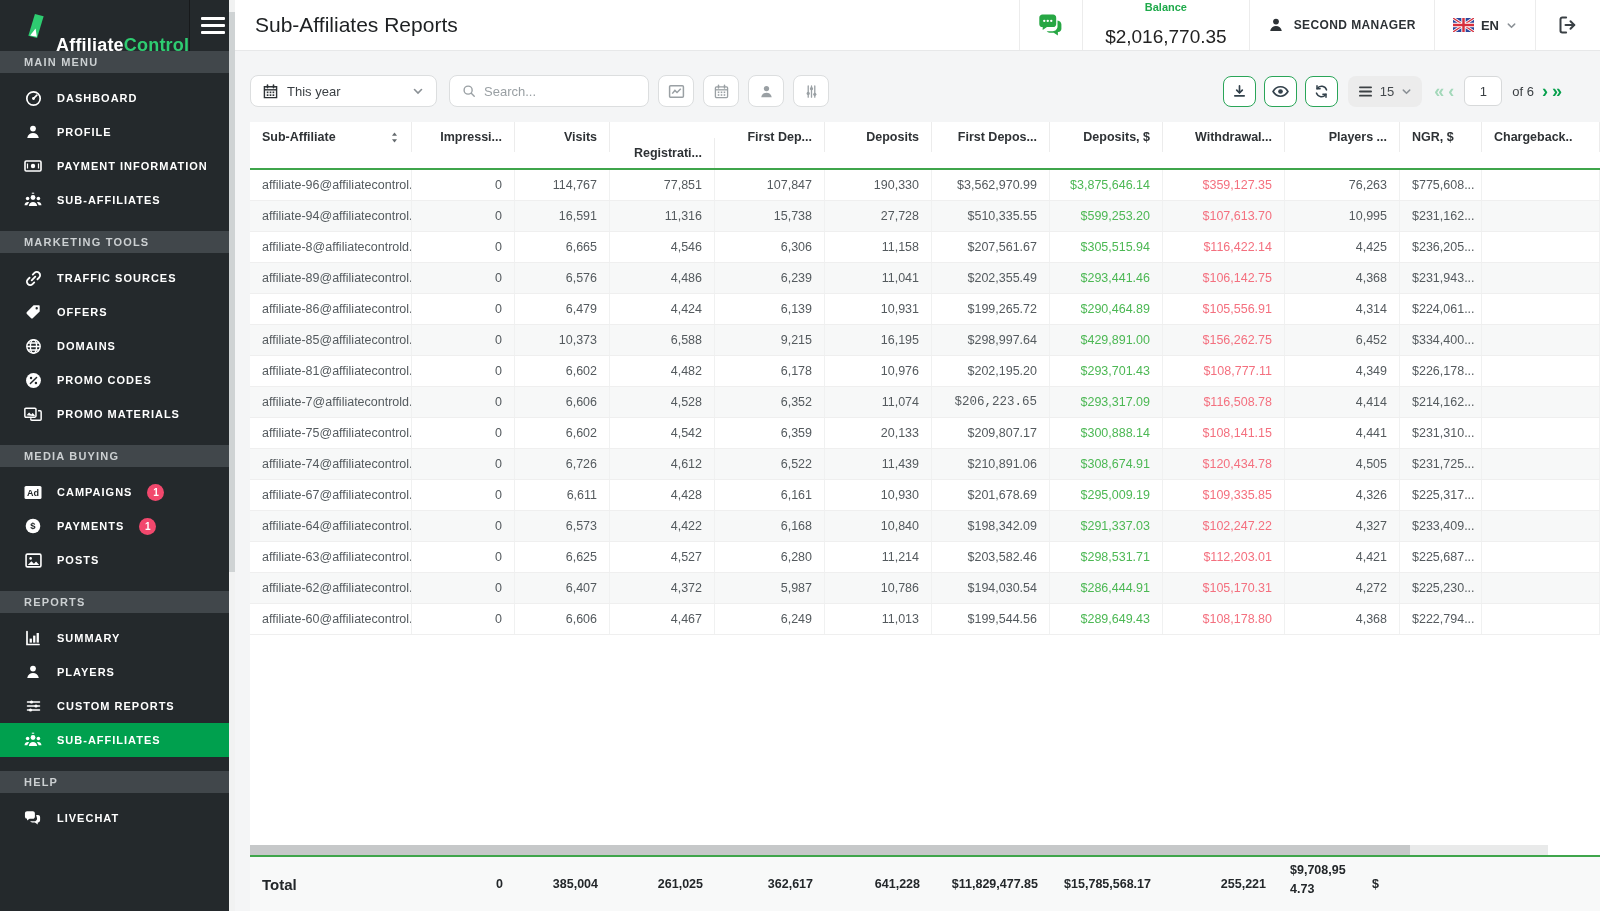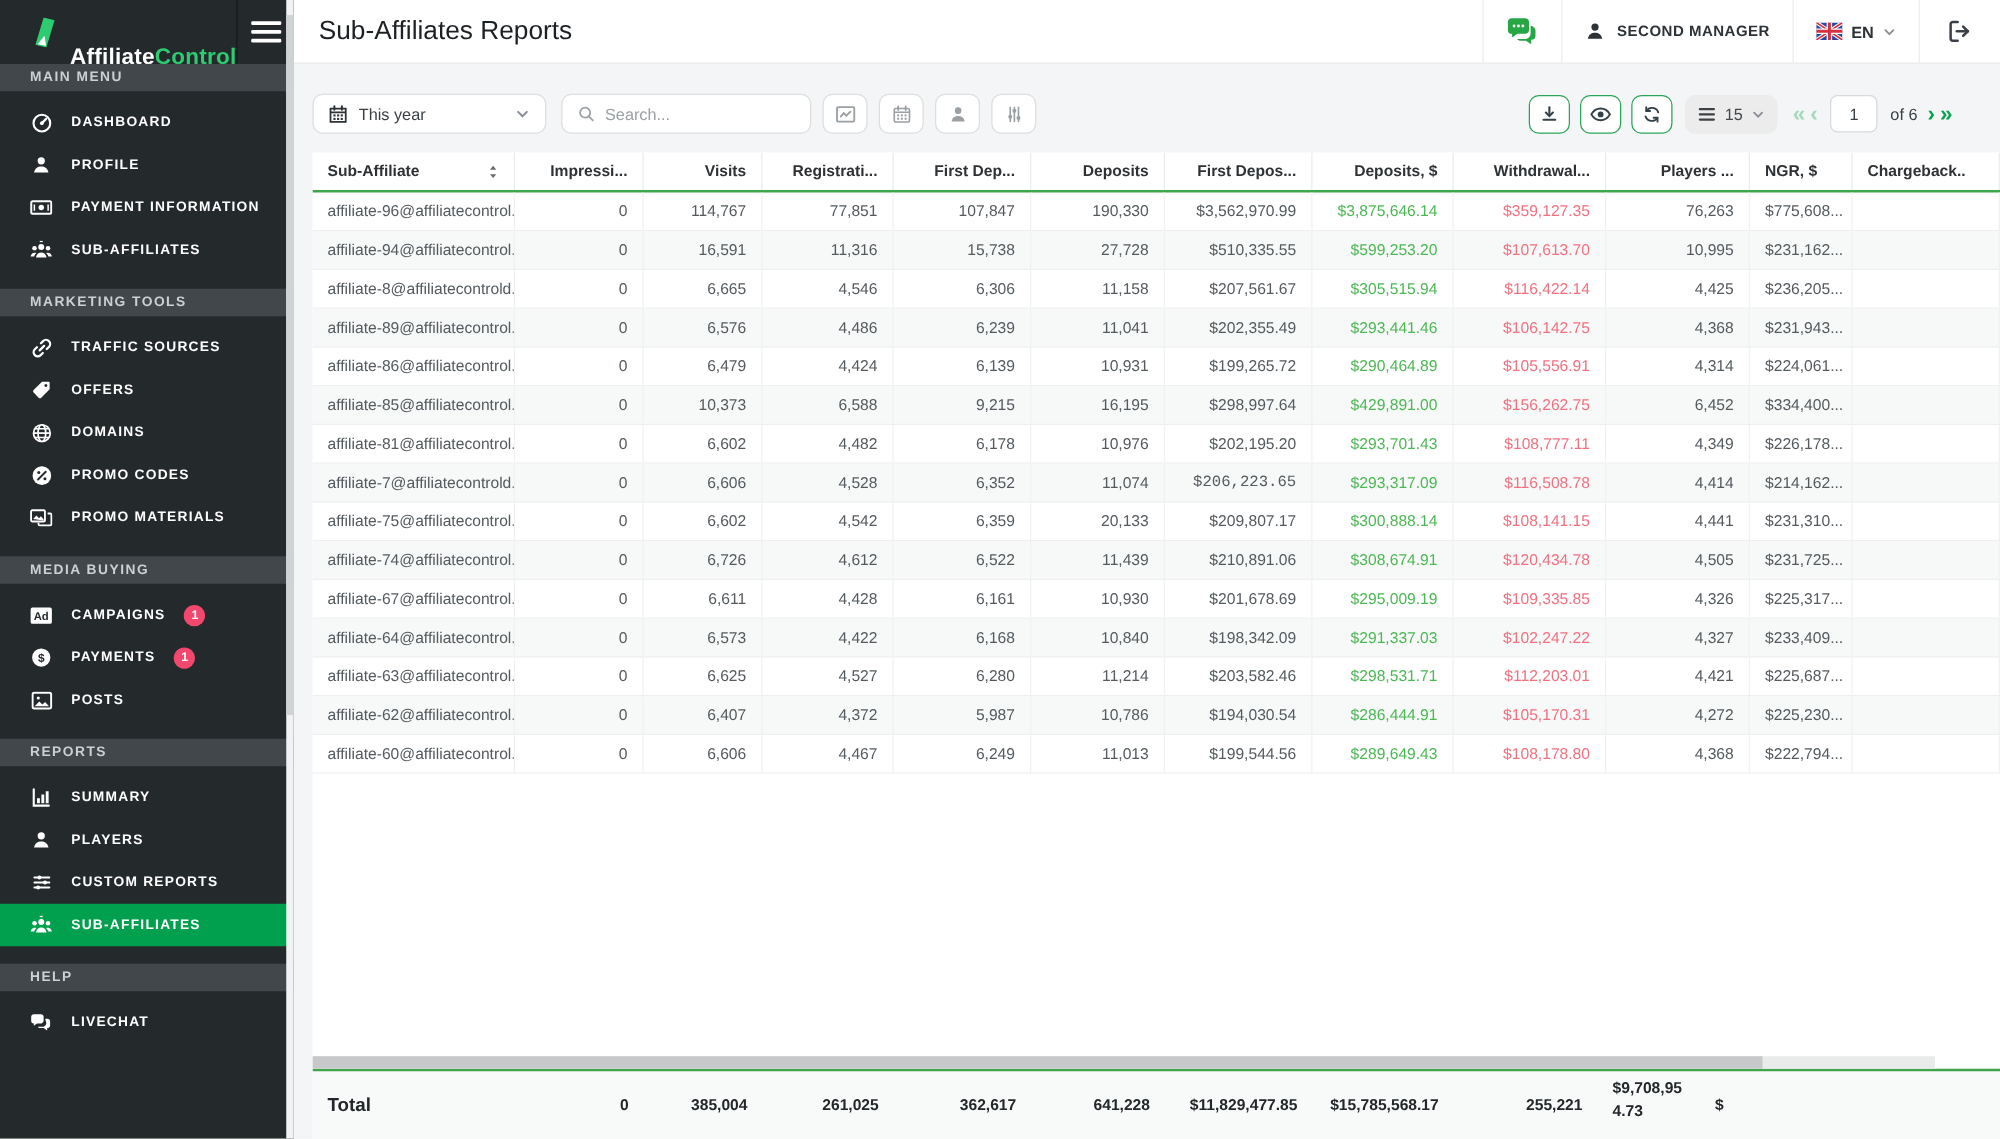--- a/index.html
+++ b/index.html
@@ -331,20 +331,24 @@
         <span>
           <svg width="26" height="24" viewBox="0 0 20 18" fill="currentColor">
               <path d="M1 3.4C1 2 2.1 1 3.4 1h8.2C13 1 14 2 14 3.4v4.8c0 1.4-1 2.4-2.4 2.4H6.9L3.6 12.8v-2.2h-.2A2.4 2.4 0 0 1 1 8.2z"></path>
               <path d="M15 5.6c1.7.3 3 1.5 3 3v3.2c0 1.4-1 2.5-2.4 2.5h-.3V17l-3.2-2.1H8.9c-.9 0-1.7-.4-2.2-1.1h4.7c2 0 3.6-1.6 3.6-3.6z"></path>
               <circle cx="4.8" cy="5.8" r="0.9" fill="#ffffff"></circle>
               <circle cx="7.5" cy="5.8" r="0.9" fill="#ffffff"></circle>
               <circle cx="10.2" cy="5.8" r="0.9" fill="#ffffff"></circle>
             </svg>
         </span>
       </div>
+      <div class="tb-block balance">
+        <span class="balance-label">Balance</span>
+        <span class="balance-value">$2,016,770.35</span>
+      </div>
       <div class="tb-block tb-user">
         <span class="uico">
           <svg width="16" height="16" viewBox="0 0 16 16" fill="currentColor">
               <circle cx="8" cy="4.6" r="2.9"></circle>
               <path d="M2.2 14c.6-3.4 3-4.9 5.8-4.9s5.2 1.5 5.8 4.9z"></path>
             </svg>
         </span>
         <span class="uname">SECOND MANAGER</span>
       </div>
       <div class="tb-block tb-lang">
@@ -516,21 +520,21 @@
                   <path d="M5 12.5 2.2 9h5.6z"></path>
                 </svg>
               </span>
             </div>
             <div class="th r" style="width: 103px;">
               <span>Impressi...</span>
             </div>
             <div class="th r" style="width: 95px;">
               <span>Visits</span>
             </div>
-            <div class="th r" style="width: 105px;">
+            <div class="th r" style="width: 105px; margin-top: 16px;">
               <span>Registrati...</span>
             </div>
             <div class="th r" style="width: 110px;">
               <span>First Dep...</span>
             </div>
             <div class="th r" style="width: 107px;">
               <span>Deposits</span>
             </div>
             <div class="th r" style="width: 118px;">
               <span>First Depos...</span>

